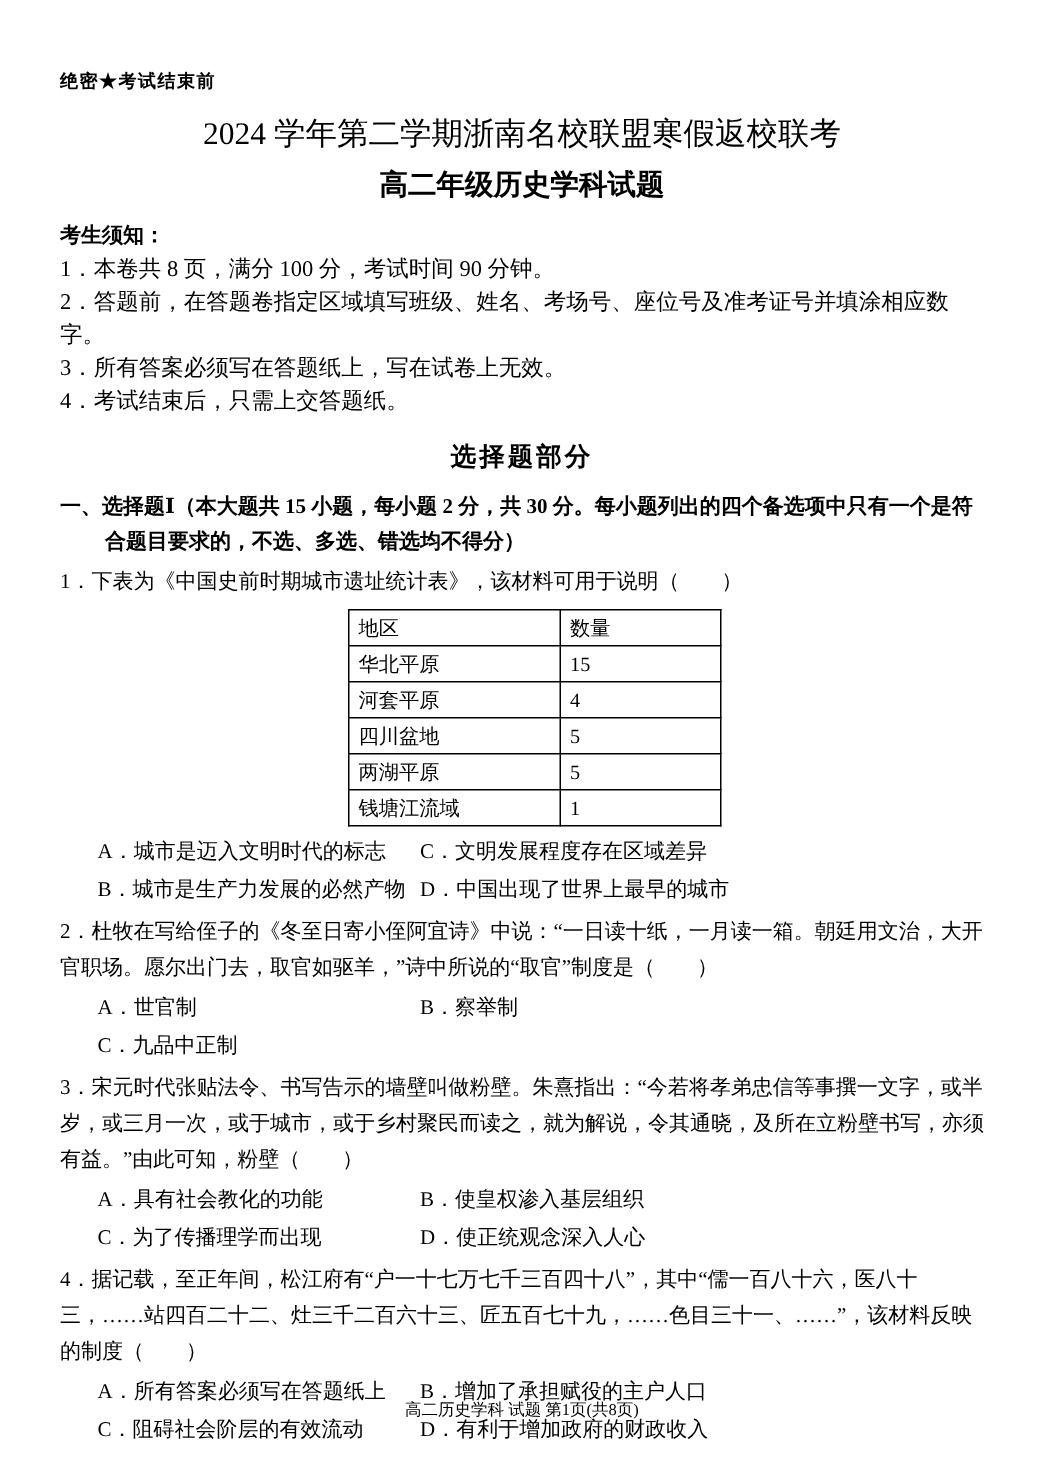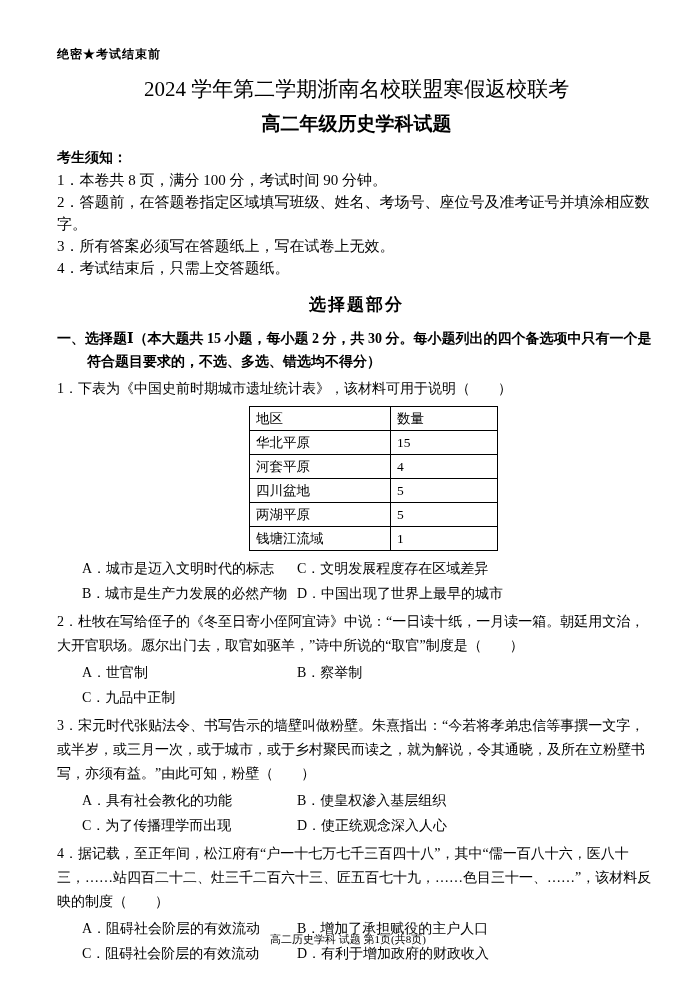--- a/index.html
+++ b/index.html
@@ -5,21 +5,21 @@
   html, body { margin: 0; padding: 0; background: #ffffff; }
   .page {
     position: relative;
     width: 696px;
     height: 983px;
     margin: 0 auto;
     background: #ffffff;
     color: #000000;
     font-family: "Liberation Serif", "DejaVu Serif", serif;
     box-sizing: border-box;
-    padding: 46px 40px 0 57px;
+    padding: 46px 40px 0 40px;
     overflow: hidden;
   }
   .security {
     font-size: 12px;
     font-weight: bold;
     letter-spacing: 1px;
   }
   .title {
     text-align: center;
     font-size: 21px;
@@ -172,21 +172,21 @@
       <span class="opt">A．具有社会教化的功能</span>
       <span class="opt">B．使皇权渗入基层组织</span>
       <span class="opt">C．为了传播理学而出现</span>
       <span class="opt">D．使正统观念深入人心</span>
     </div>
   </div>
 
   <div class="question">
     <p class="stem">4．据记载，至正年间，松江府有“户一十七万七千三百四十八”，其中“儒一百八十六，医八十三，……站四百二十二、灶三千二百六十三、匠五百七十九，……色目三十一、……”，该材料反映的制度（　　）</p>
     <div class="options">
-      <span class="opt">A．阻碍社会阶层的有效流动</span>
+      <span class="opt">A．所有答案必须写在答题纸上</span>
       <span class="opt">B．增加了承担赋役的主户人口</span>
       <span class="opt">C．阻碍社会阶层的有效流动</span>
       <span class="opt">D．有利于增加政府的财政收入</span>
     </div>
   </div>
 
   <div class="footer">高二历史学科 试题 第1页(共8页)</div>
 
 </div>
 

